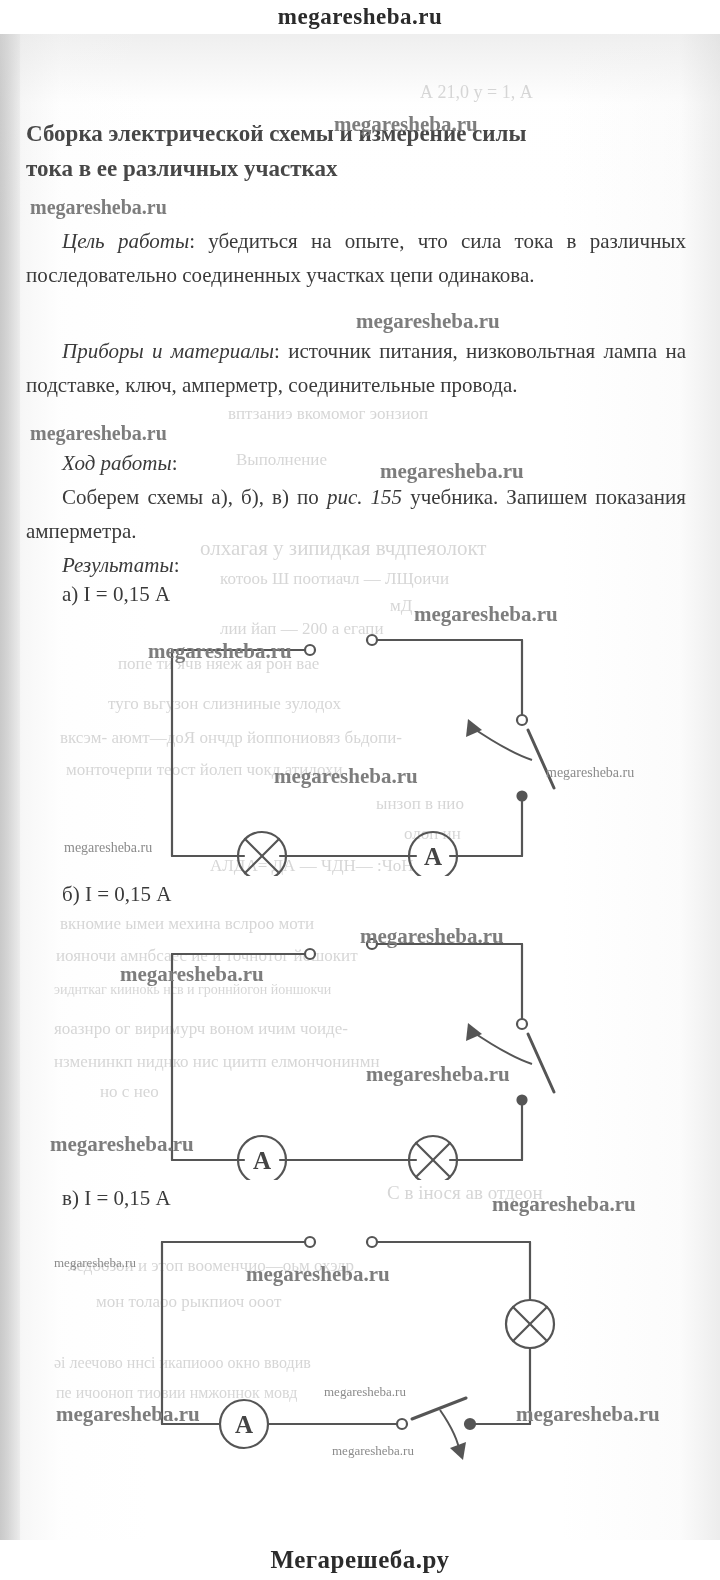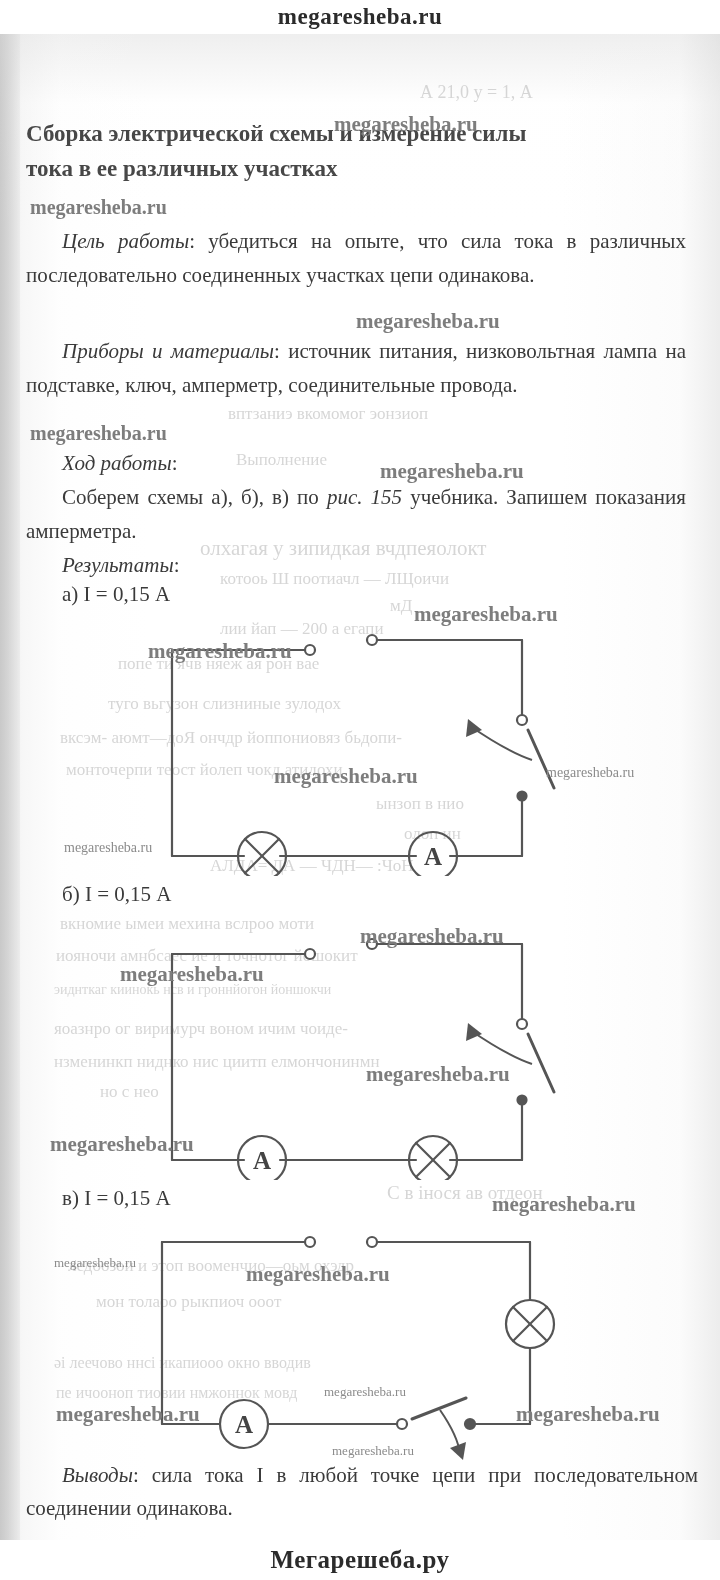--- a/index.html
+++ b/index.html
@@ -324,23 +324,20 @@
         <line x1="330" y1="210" x2="390" y2="210"></line>
       </g>
       <text x="104" y="219" text-anchor="middle" font-family="Liberation Serif, serif" font-size="25" font-weight="bold" fill="#444">A</text>
       <g stroke="#555" stroke-width="2" fill="none">
         <path d="M300 196 q 18 26 20 44"></path>
       </g>
       <polygon points="310,234 323,246 326,228" fill="#555"></polygon>
     </svg>
   </div>
 
-  <div id="conclusion">
-    <span class="ital">Выводы</span><span>: сила тока I в любой точке цепи при последовательном соединении одинакова.</span>
-  </div>
 
   <div id="watermark-layer">
       <div class="wm" style="left: 334px; top: 78px; font-size: 21px;">megaresheba.ru</div>
       <div class="wm" style="left: 30px; top: 162px; font-size: 20px;">megaresheba.ru</div>
       <div class="wm" style="left: 356px; top: 275px; font-size: 21px;">megaresheba.ru</div>
       <div class="wm" style="left: 30px; top: 388px; font-size: 20px;">megaresheba.ru</div>
       <div class="wm" style="left: 380px; top: 425px; font-size: 21px;">megaresheba.ru</div>
       <div class="wm" style="left: 414px; top: 568px; font-size: 21px;">megaresheba.ru</div>
       <div class="wm" style="left: 148px; top: 605px; font-size: 21px;">megaresheba.ru</div>
       <div class="wm" style="left: 274px; top: 730px; font-size: 21px;">megaresheba.ru</div>

